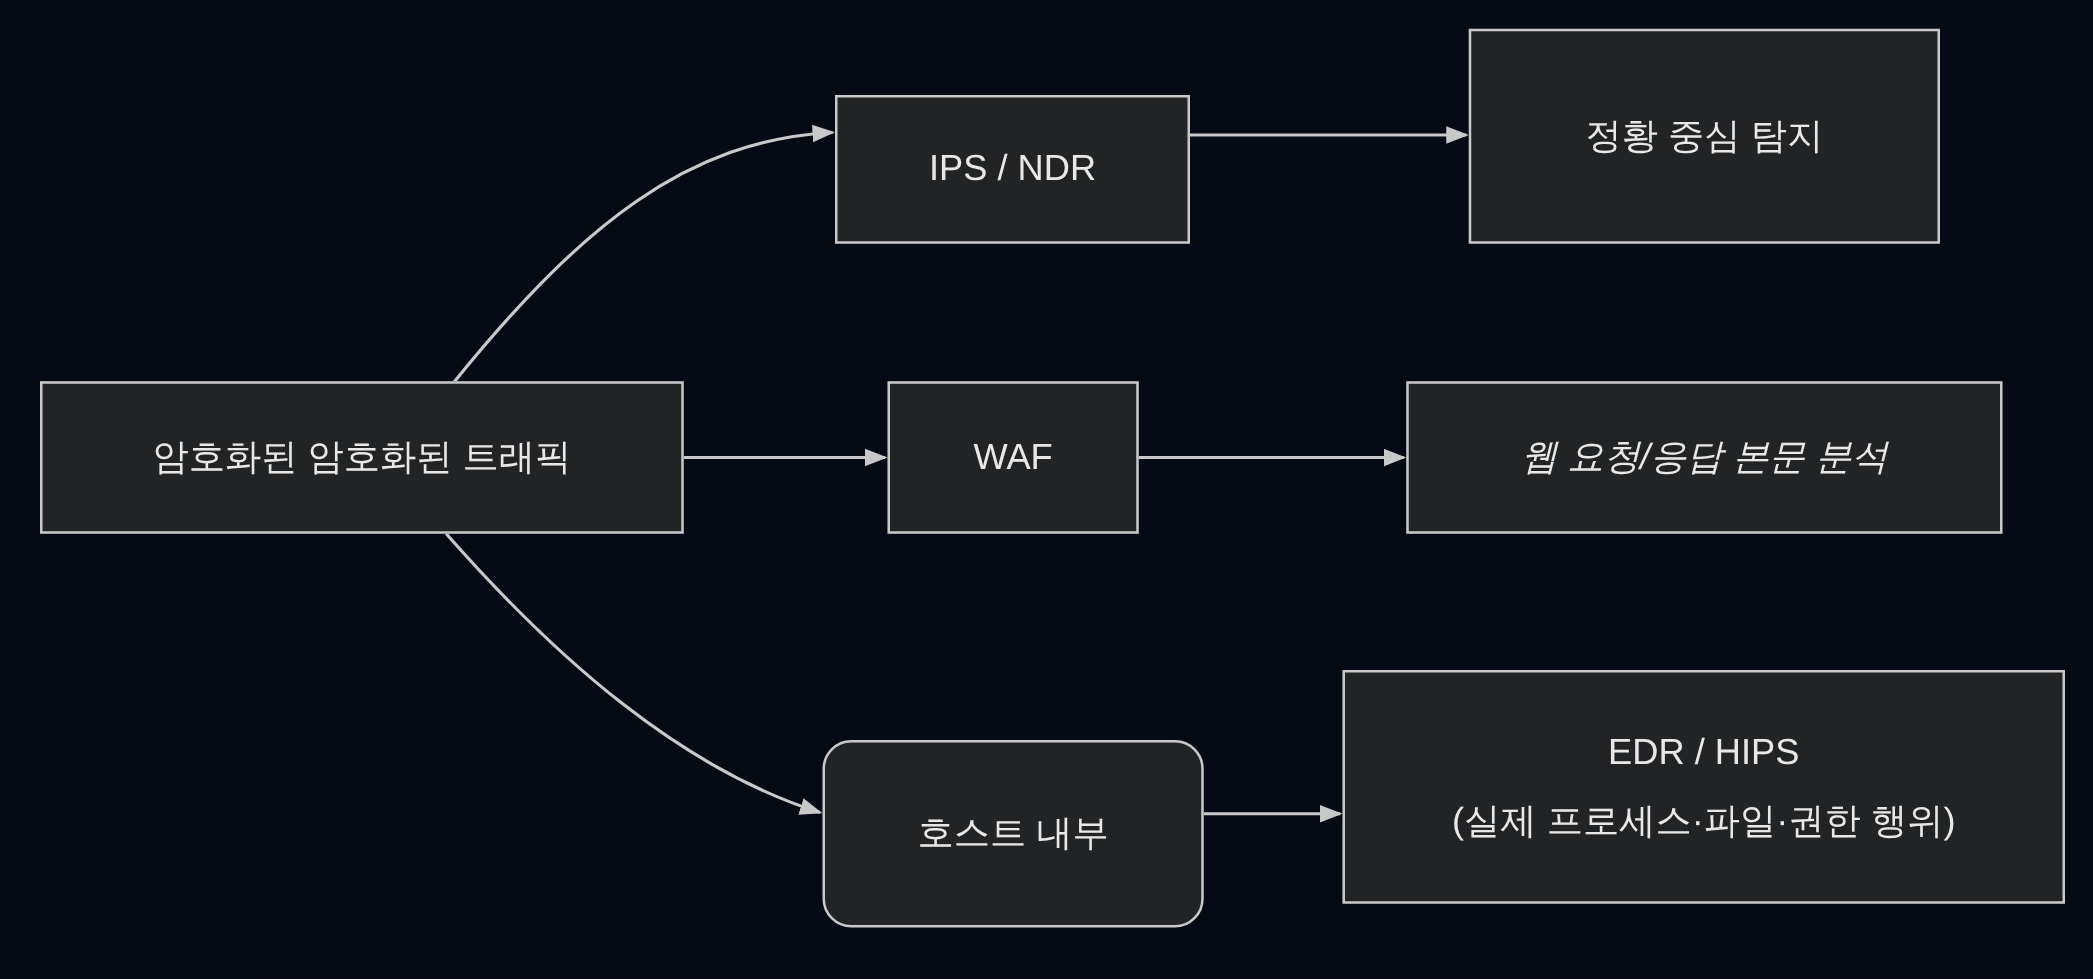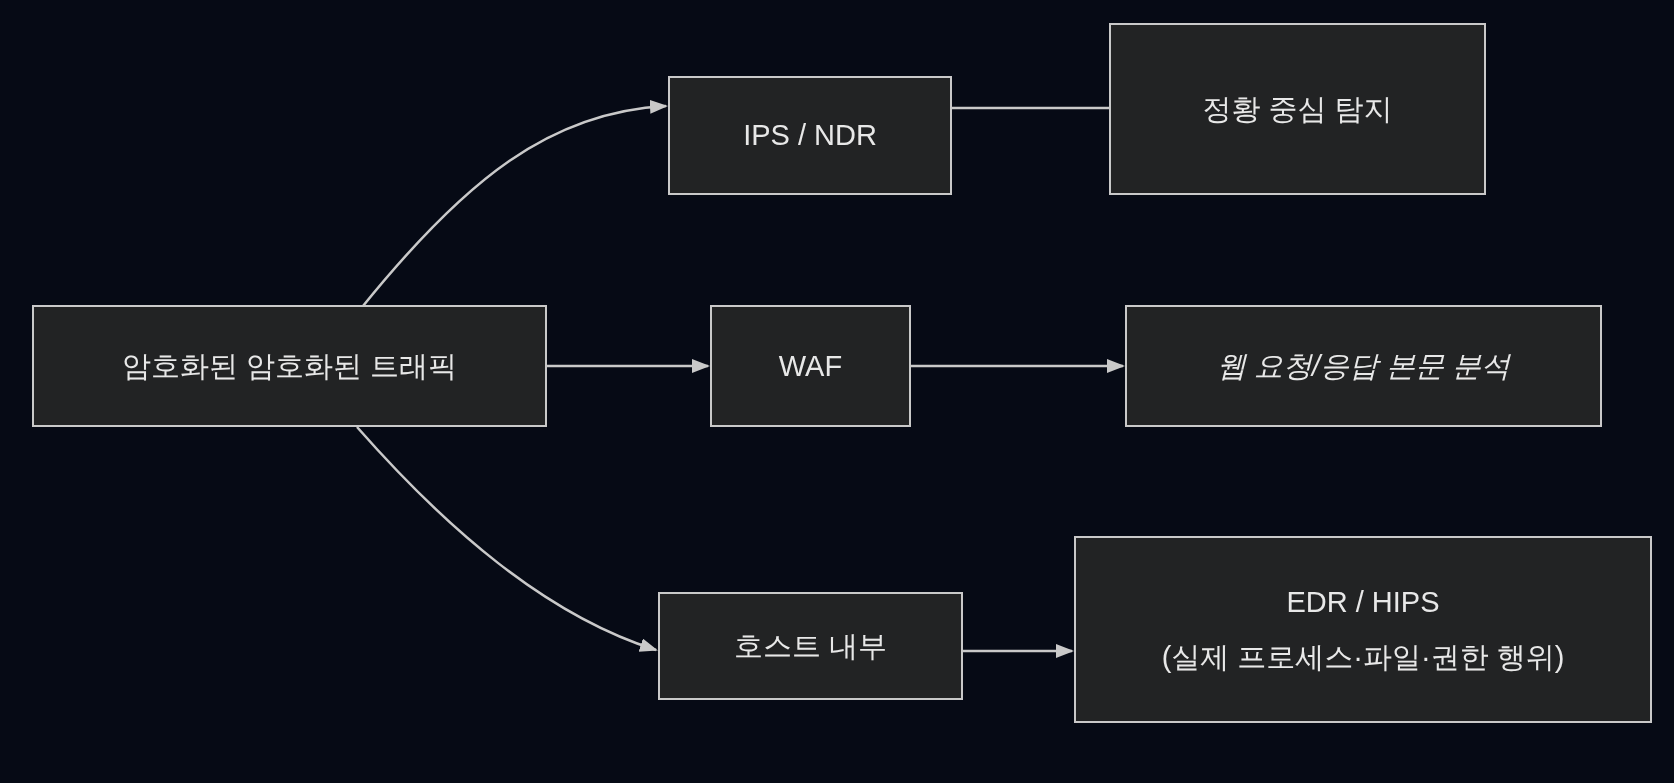--- a/index.html
+++ b/index.html
@@ -37,22 +37,22 @@
     flex-direction: column;
     align-items: center;
     justify-content: center;
     text-align: center;
     font-size: 29px;
     line-height: 55px;
   }
   .node-source  { left:   32px; top: 305px; width: 515px; height: 122px; }
   .node-ips     { left:  668px; top:  49px; width: 284px; height: 119px; margin-top: 27px; }
   .node-waf     { left:  710px; top: 305px; width: 201px; height: 122px; }
-  .node-host    { left:  658px; top: 592px; width: 305px; height: 108px; }
-  .node-context { left: 1109px; top:  23px; width: 377px; height: 172px; line-height: 56px; }
+  .node-host    { left:  658px; top: 592px; width: 305px; height: 150px; border-radius: 23px; }
+  .node-context { left: 1175px; top:  23px; width: 377px; height: 172px; line-height: 56px; }
   .node-web     { left: 1125px; top: 305px; width: 477px; height: 122px; font-style: italic; }
   .node-edr     { left: 1074px; top: 536px; width: 578px; height: 187px; padding: 0 79px; }
   .node .label { display: block; }
 </style>
 </head>
 <body>
 
 <div class="stage">
 
   <svg class="edge-layer" width="1674" height="783" viewBox="0 0 1674 783" xmlns="http://www.w3.org/2000/svg">

